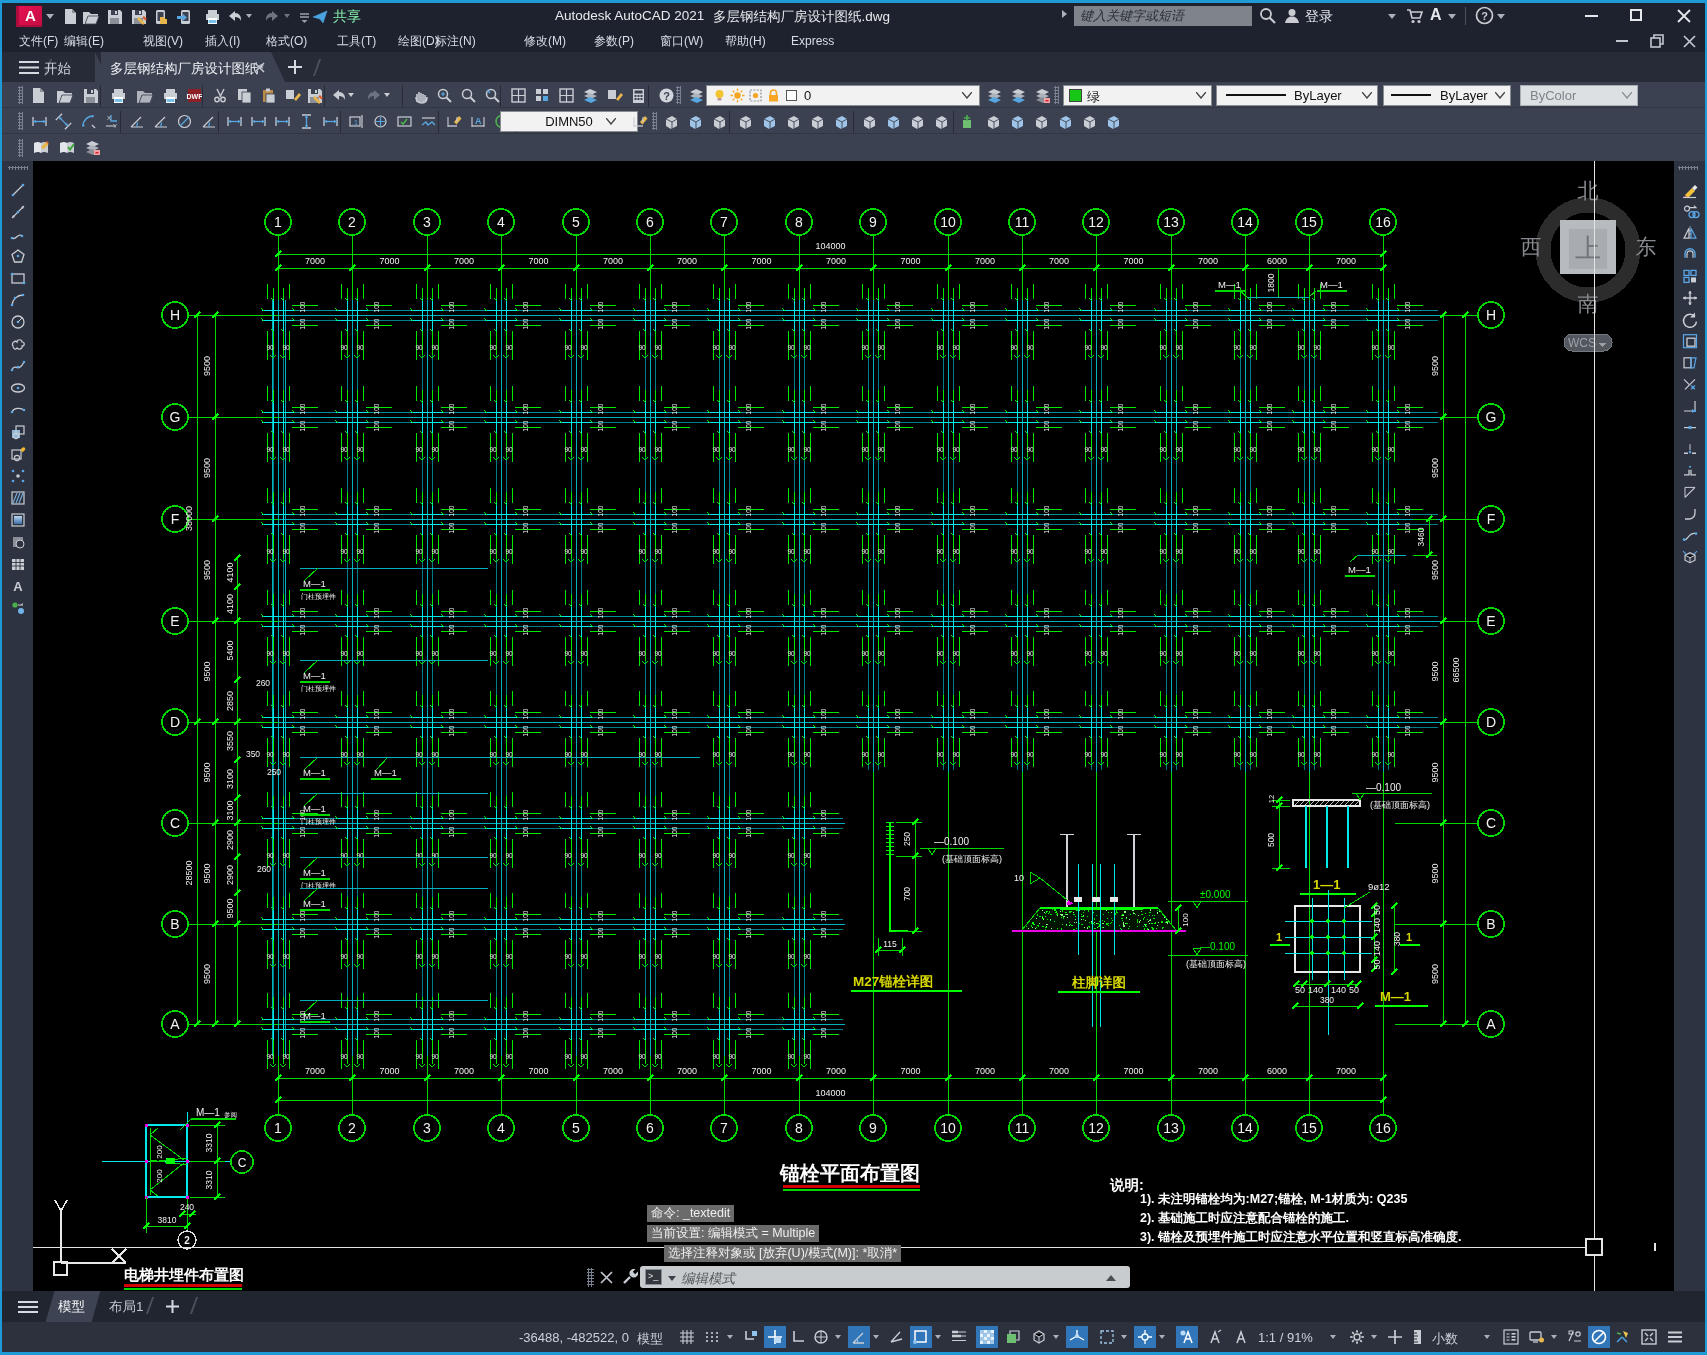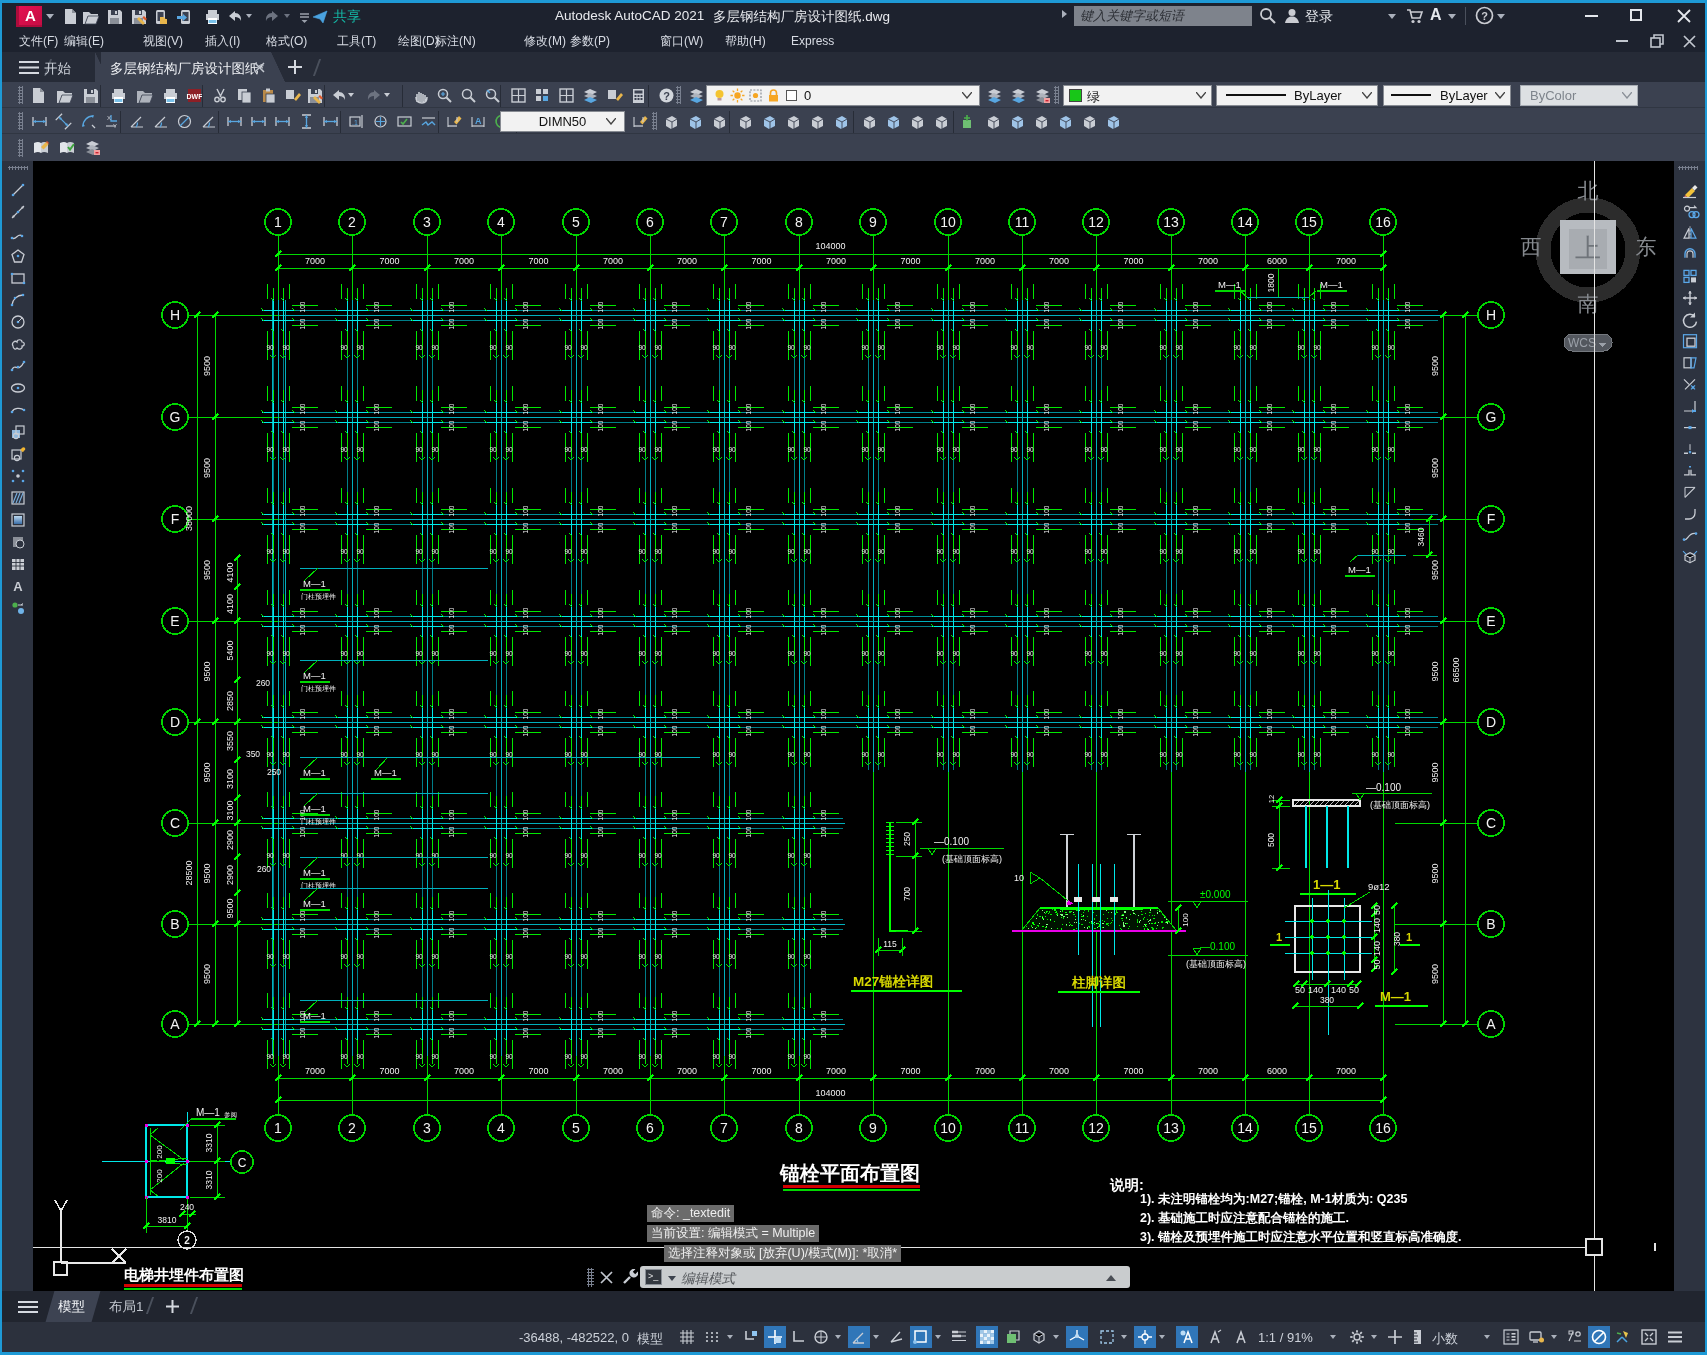--- a/index.html
+++ b/index.html
@@ -78,21 +78,21 @@
     </svg>
 <svg class="abs" style="left:296px;top:8px;" width="17" height="17" viewBox="0 0 17 17">
       <path d="M4 6h9M4 9h9" stroke="#9aa0ab" stroke-width="1.4"></path>
       <path d="M5.5 12h6L8.5 15z" fill="#9aa0ab"></path>
     </svg>
 <svg class="abs" style="left:312px;top:8px;" width="17" height="17" viewBox="0 0 17 17">
       <path d="M1 9l14-6-4 12-3-4zM8 11l7-8" fill="#4aa3e0" stroke="#4aa3e0" stroke-width="0.6"></path>
     </svg>
 <div class="abs" style="left:246px;top:14px;width:0;height:0;border-left:3.5px solid transparent;border-right:3.5px solid transparent;border-top:4.5px solid #aab0bb"></div>
 <div class="abs" style="left:284px;top:14px;width:0;height:0;border-left:3.5px solid transparent;border-right:3.5px solid transparent;border-top:4.5px solid #6d7380"></div>
-<div class="abs" style="left:333px;top:8px;color:#14b8a6;font-size:14px">共享</div>
+<div class="abs" style="left:333px;top:8px;color:#86efac;font-size:14px">共享</div>
 <div class="abs" style="left:555px;top:8px;color:#e8eaee;font-size:13.5px">Autodesk AutoCAD 2021</div>
 <div class="abs" style="left:713px;top:8px;color:#e8eaee;font-size:13.5px">多层钢结构厂房设计图纸.dwg</div>
 <div class="abs" style="left:1062px;top:10px;width:0;height:0;border-top:4px solid transparent;border-bottom:4px solid transparent;border-left:5px solid #aab0bb"></div>
 <div class="abs" style="left:1074px;top:6px;width:178px;height:20px;background:#7e838c;color:#2c2f35;font-size:13px;font-style:italic;line-height:20px;padding-left:6px">键入关键字或短语</div>
 <svg class="abs" style="left:1259px;top:7px;" width="18" height="18" viewBox="0 0 18 18">
       <circle cx="7" cy="7" r="5" fill="none" stroke="#caccd2" stroke-width="1.8"></circle>
       <path d="M10.5 10.5L16 16" stroke="#caccd2" stroke-width="2.2"></path>
     </svg>
 <svg class="abs" style="left:1283px;top:7px;" width="18" height="18" viewBox="0 0 18 18">
       <circle cx="9" cy="5.5" r="3.5" fill="#caccd2"></circle>
@@ -128,21 +128,21 @@
     </svg>
 <div class="menu" style="left:19px">文件(F)</div>
 <div class="menu" style="left:64px">编辑(E)</div>
 <div class="menu" style="left:143px">视图(V)</div>
 <div class="menu" style="left:205px">插入(I)</div>
 <div class="menu" style="left:266px">格式(O)</div>
 <div class="menu" style="left:337px">工具(T)</div>
 <div class="menu" style="left:398px">绘图(D)</div>
 <div class="menu" style="left:435px">标注(N)</div>
 <div class="menu" style="left:524px">修改(M)</div>
-<div class="menu" style="left:570px">参数(P)</div>
+<div class="menu" style="left:594px">参数(P)</div>
 <div class="menu" style="left:660px">窗口(W)</div>
 <div class="menu" style="left:725px">帮助(H)</div>
 <div class="menu" style="left:791px">Express</div>
 <svg class="abs" style="left:19px;top:60px;" width="20" height="15" viewBox="0 0 20 15">
       <path d="M0 2h20M0 7.5h20M0 13h20" stroke="#d5d9e0" stroke-width="2.2"></path>
     </svg>
 <div class="abs" style="left:47px;top:59px;width:1.5px;height:17px;background:#4a505c;transform:skewX(-20deg)"></div>
 <div class="abs" style="left:44px;top:60px;color:#ccd1d9;font-size:13.5px">开始</div>
 <div class="abs" style="left:101px;top:52px;width:170px;height:30px;background:#3b4150;transform:skewX(0deg)"></div>
 <div class="abs" style="left:95px;top:52px;width:14px;height:30px;background:linear-gradient(to right top,#3b4150 49%,transparent 51%)"></div>
@@ -463,21 +463,21 @@
     </svg>
 <svg class="abs" style="left:494px;top:113px;" width="17" height="17" viewBox="0 0 17 17">
       <path d="M13 5A6 6 0 1 0 14 9" stroke="#4cb04c" stroke-width="1.6" fill="none"></path>
       <path d="M13 2v4h-4z" fill="#4cb04c"></path>
     </svg>
 <div class="sep" style="left:120px;top:111px;height:22px"></div>
 <div class="sep" style="left:218px;top:111px;height:22px"></div>
 <div class="sep" style="left:340px;top:111px;height:22px"></div>
 <div class="sep" style="left:438px;top:111px;height:22px"></div>
 <div class="sep" style="left:516px;top:111px;height:22px"></div>
-<div class="ddl" style="left:500px;top:111px;width:125px;height:21px;justify-content:center;font-size:13px">DIMN50</div>
+<div class="ddl" style="left:500px;top:111px;width:138px;height:21px;justify-content:center;font-size:13px">DIMN50</div>
 <svg class="abs" style="left:606px;top:118px;" width="10" height="7" viewBox="0 0 10 7">
       <path d="M0 0l5 6 5-6" fill="none" stroke="#444" stroke-width="1.4"></path>
     </svg>
 <svg class="abs" style="left:632px;top:113px;" width="17" height="17" viewBox="0 0 17 17">
       <path d="M2 13h9" stroke="#c9cdd4" stroke-width="1.3"></path>
       <path d="M8 9l5-6 2.5 2.5-5 6z" fill="#e8b64c"></path>
       <path d="M2 4v10M11 9V4" stroke="#c9cdd4" stroke-width="1.1"></path>
     </svg>
 <div class="grip" style="left:652px;top:112px;height:18px"></div>
 <svg class="abs" style="left:663px;top:113px;" width="17" height="17" viewBox="0 0 17 17">

